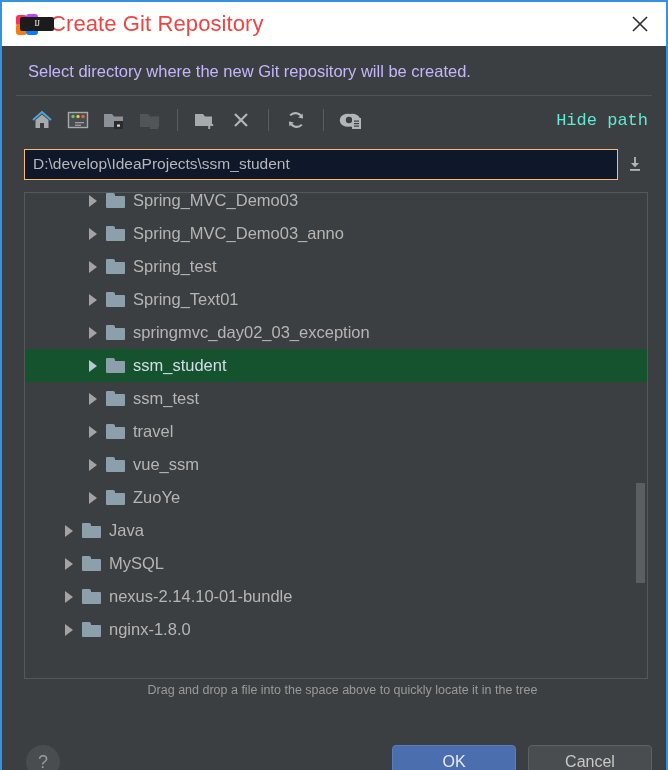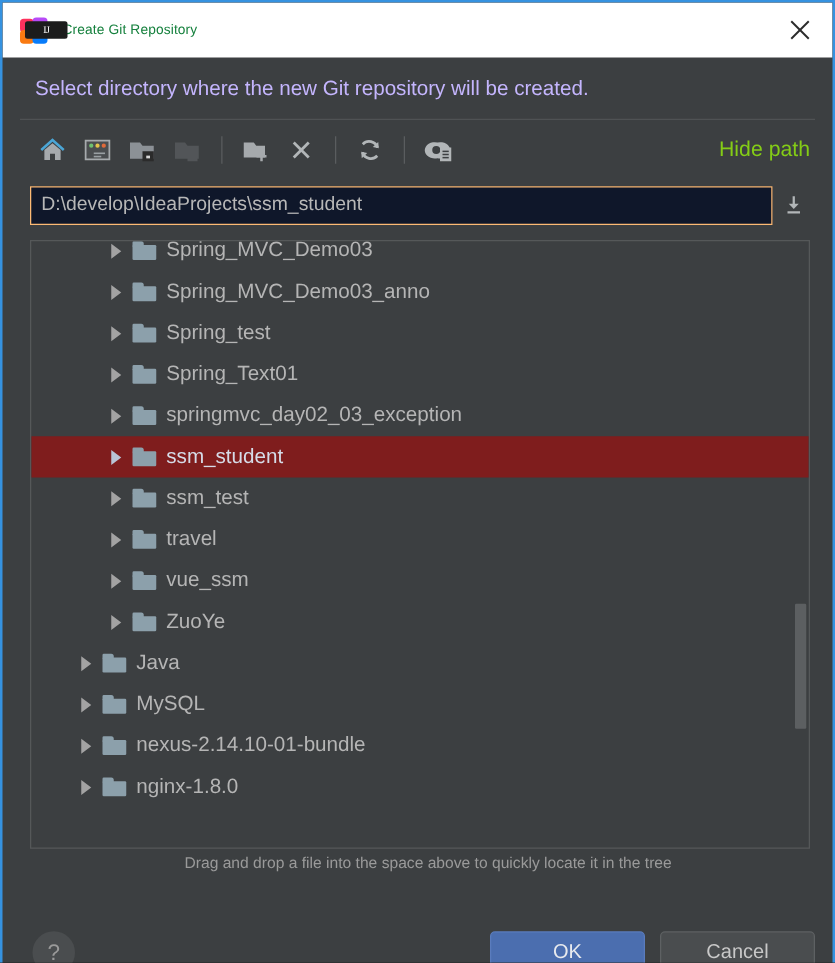--- a/index.html
+++ b/index.html
@@ -50,22 +50,22 @@
   .app-icon .s2 { left:0; top:11px; width:11px; height:11px; background:#f97a12; }
   .app-icon .s3 { left:10px; top:1px; width:12px; height:12px; background:#b74af7; }
   .app-icon .s4 { left:10px; top:11px; width:12px; height:11px; background:#087cfa; }
   .app-icon .inner {
     position:absolute; left:4px; top:4px; width:34px; height:14px;
     background:#1c1c1c; border-radius:2px;
     color:#fff; font-size:8px; line-height:14px; text-align:center;
     font-family:"Liberation Serif", serif; letter-spacing:-0.5px;
   }
   .title-text {
-    font-size: 11px;
-    color: #15803d;
+    font-size: 22px;
+    color: #ef4444;
     letter-spacing: 0.1px;
     white-space: nowrap;
   }
   .close-btn {
     position: absolute;
     right: 0; top: 0;
     width: 52px; height: 44px;
     display: flex; align-items: center; justify-content: center;
     cursor: default;
   }
@@ -101,25 +101,26 @@
   }
   .tb-btn.disabled { opacity: 0.45; }
   .tb-sep {
     width: 1px; height: 22px;
     background: #5a5d5f;
     margin: 0 9px;
     flex: 0 0 auto;
   }
   .hide-path {
     margin-left: auto;
-    color: #84cc16;
+    color: #5eead4;
     font-size: 17px;
     cursor: default;
     padding-right: 4px;
     white-space: nowrap;
+    font-family: Liberation Mono, monospace;
   }
 
   
   .pathrow {
     display: flex;
     align-items: center;
     padding: 0 14px 0 22px;
     height: 40px;
     box-sizing: border-box;
   }
@@ -160,21 +161,21 @@
     right: 0;
     width: 100%;
   }
   .node {
     height: 33px;
     display: flex;
     align-items: center;
     white-space: nowrap;
     cursor: default;
   }
-  .node.selected { background: #7f1d1d; }
+  .node.selected { background: #14532d; }
   .node .arrow {
     width: 0; height: 0;
     border-left: 8px solid #a3a3a3;
     border-top: 6px solid transparent;
     border-bottom: 6px solid transparent;
     margin-right: 9px;
     flex: 0 0 auto;
   }
   .node.selected .arrow { border-left-color: #b9c4d6; }
   .node .folder {

